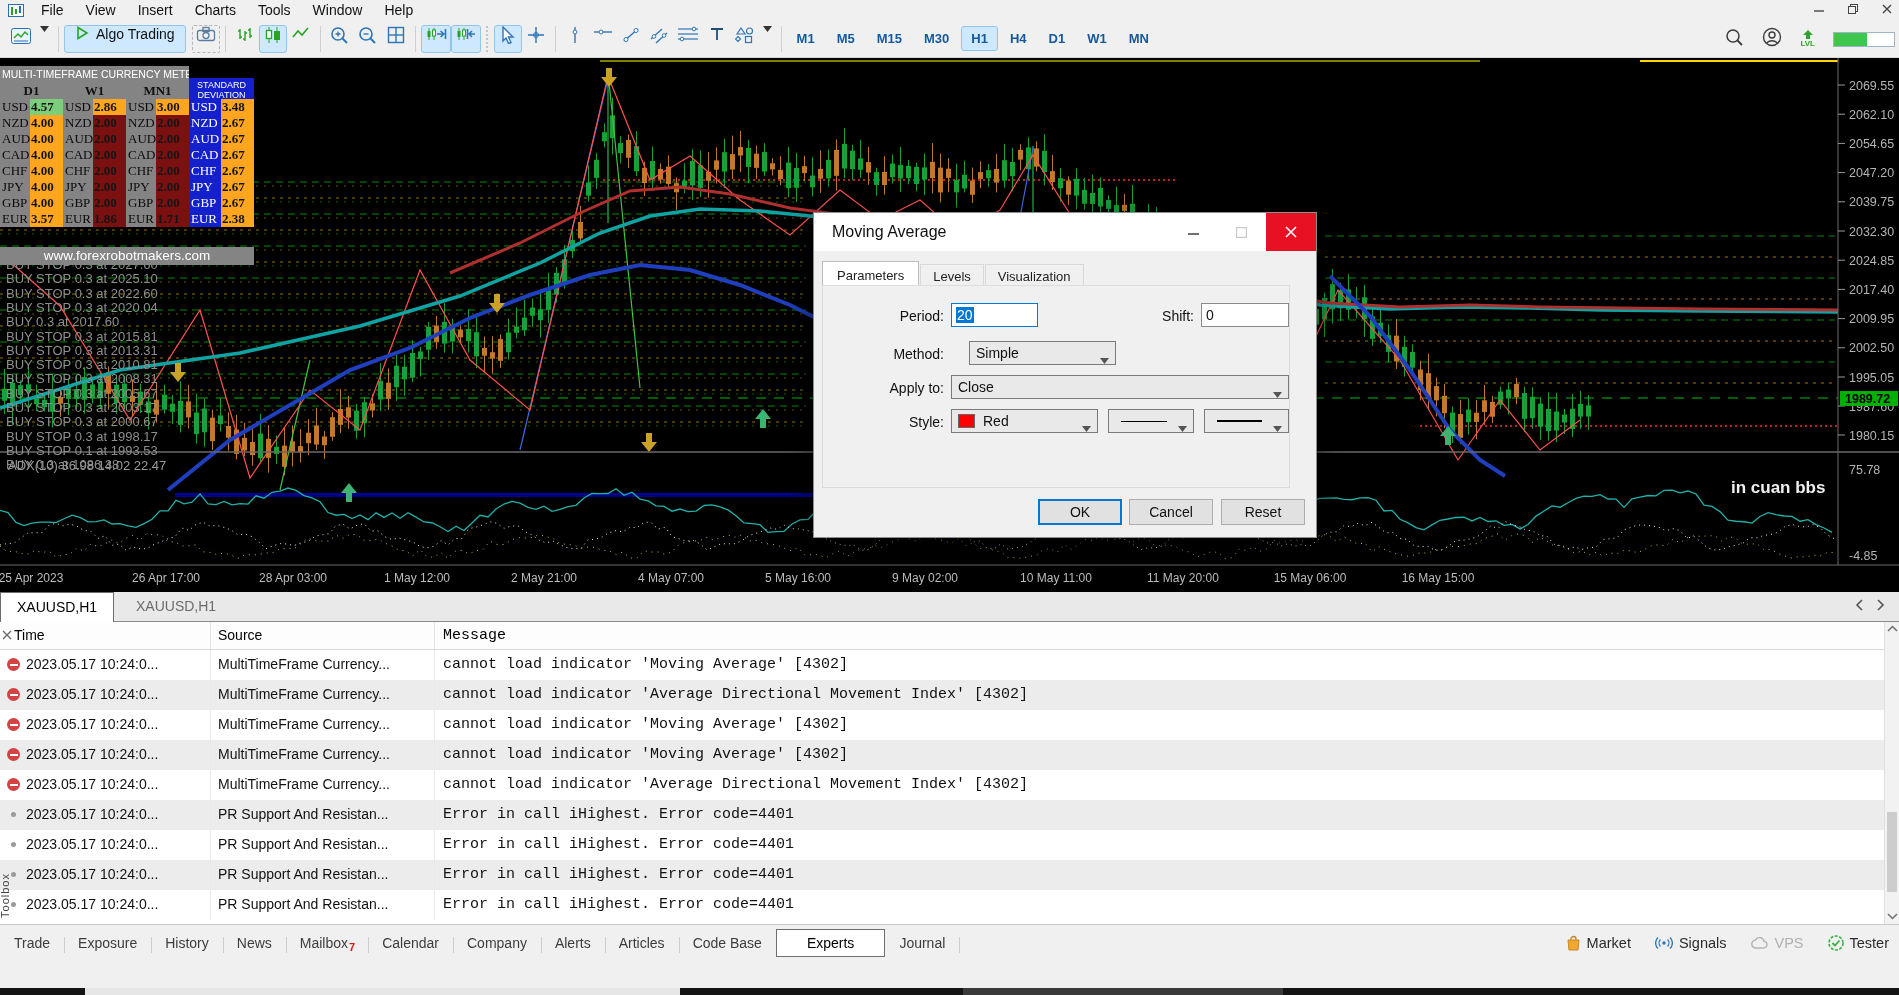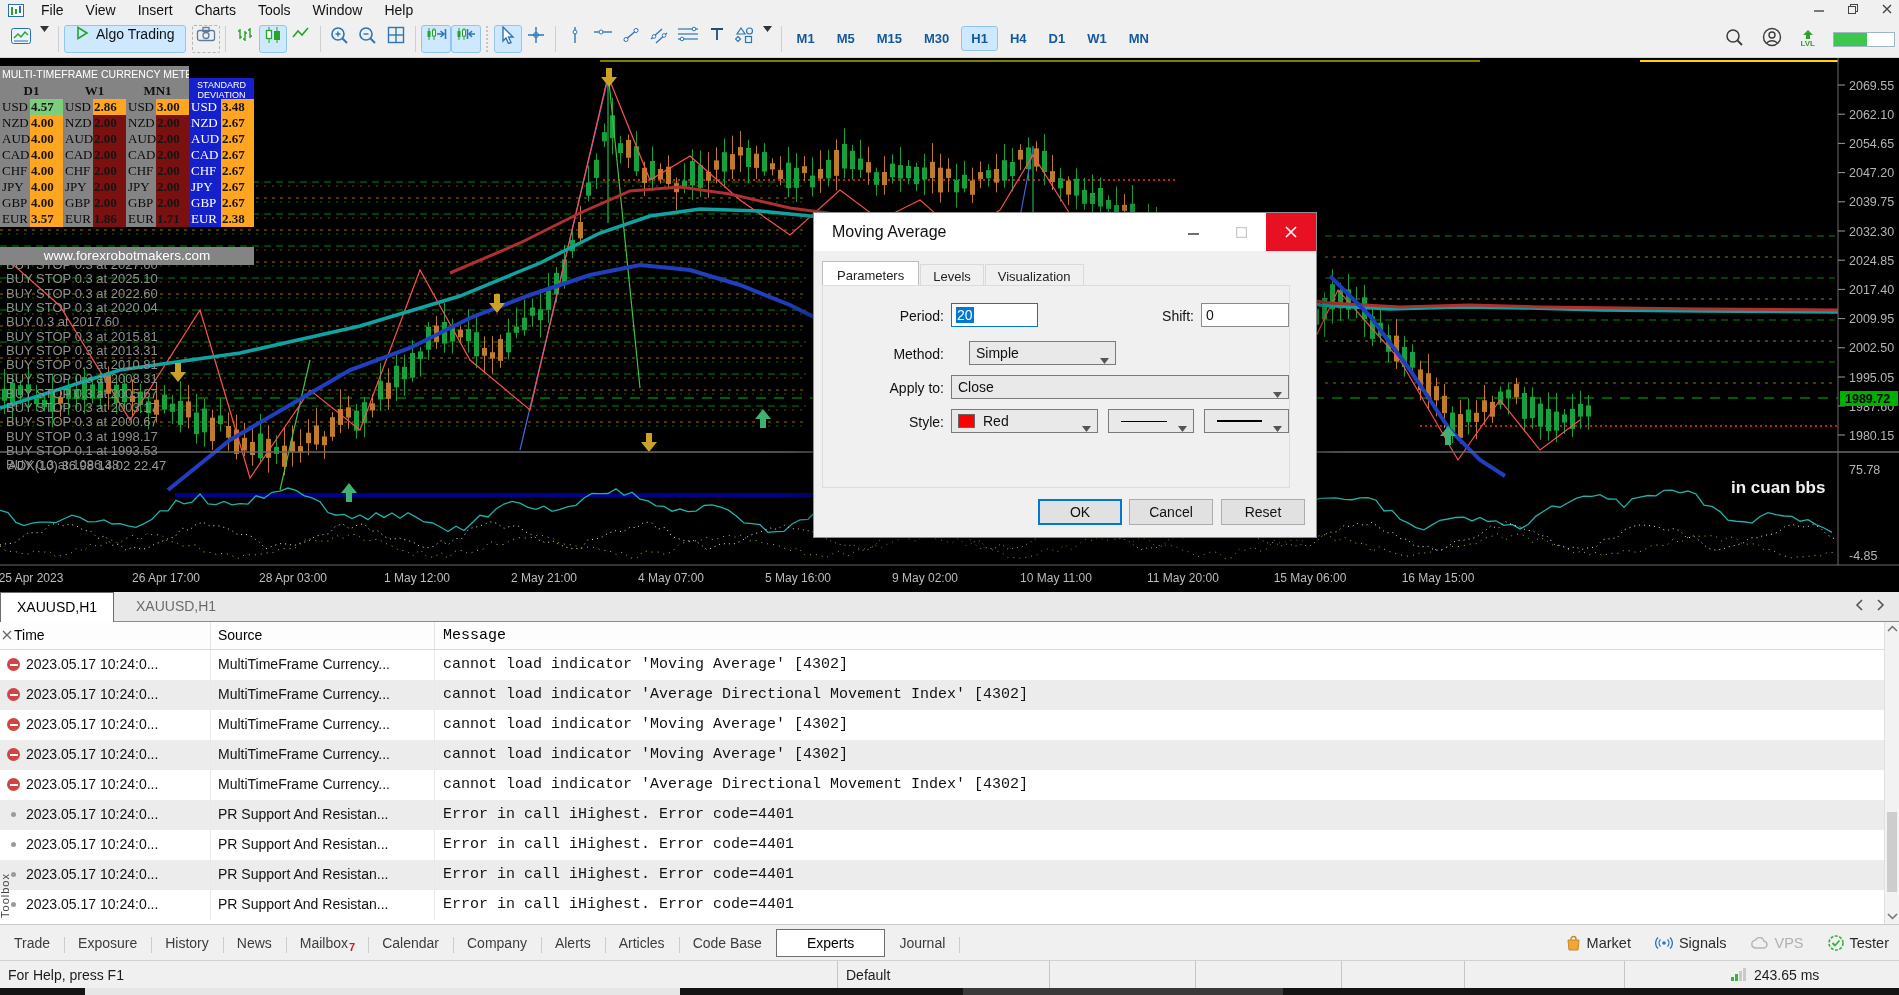--- a/index.html
+++ b/index.html
@@ -1178,35 +1178,18 @@
       <span class="bt-item">
         <svg width="16" height="16">
             <circle cx="8" cy="8" r="7" fill="none" stroke="#3cb043" stroke-width="1.6" stroke-dasharray="3 1.5"></circle>
             <path d="M4.5 8 L7 10.5 L11.5 5.5" fill="none" stroke="#3cb043" stroke-width="1.8"></path>
           </svg>
         <span>Tester</span>
       </span>
     </div>
   </div>
 
-  <div class="statusbar">
-    <div class="scell" style="width:838px;">For Help, press F1</div>
-    <div class="scell" style="width:212px;">Default</div>
-    <div class="scell" style="width:146px;"></div>
-    <div class="scell" style="width:146px;"></div>
-    <div class="scell" style="width:123px;"></div>
-    <div class="scell" style="width:160px;"></div>
-    <div class="scell" style="flex:1;border-right:none;padding-left:106px;gap:7px;">
-      <svg width="16" height="13">
-          <rect x="0" y="9" width="3" height="4" fill="#3cb043"></rect>
-          <rect x="4" y="6" width="3" height="7" fill="#3cb043"></rect>
-          <rect x="8" y="3" width="3" height="10" fill="#c9c9c9"></rect>
-          <rect x="12" y="0" width="3" height="13" fill="#c9c9c9"></rect>
-        </svg>
-      <span>243.65 ms</span>
-    </div>
-  </div>
   <div class="taskstrip">
       <div class="lite"></div>
       <div class="mid"></div>
     </div>
 
 </div>
 
 </body></html>

